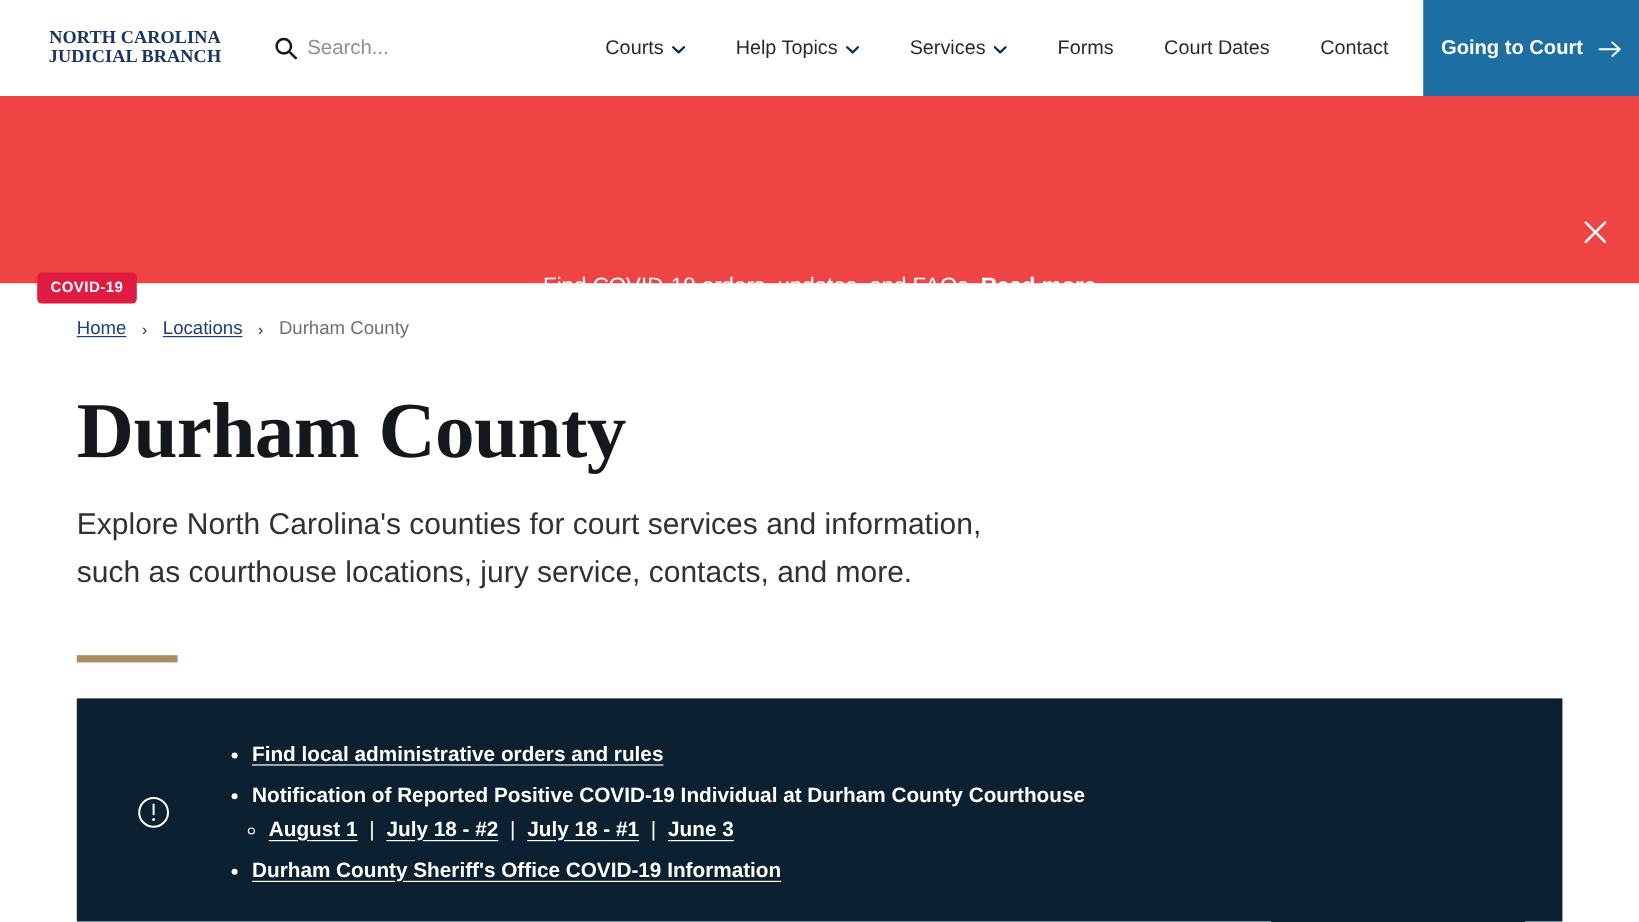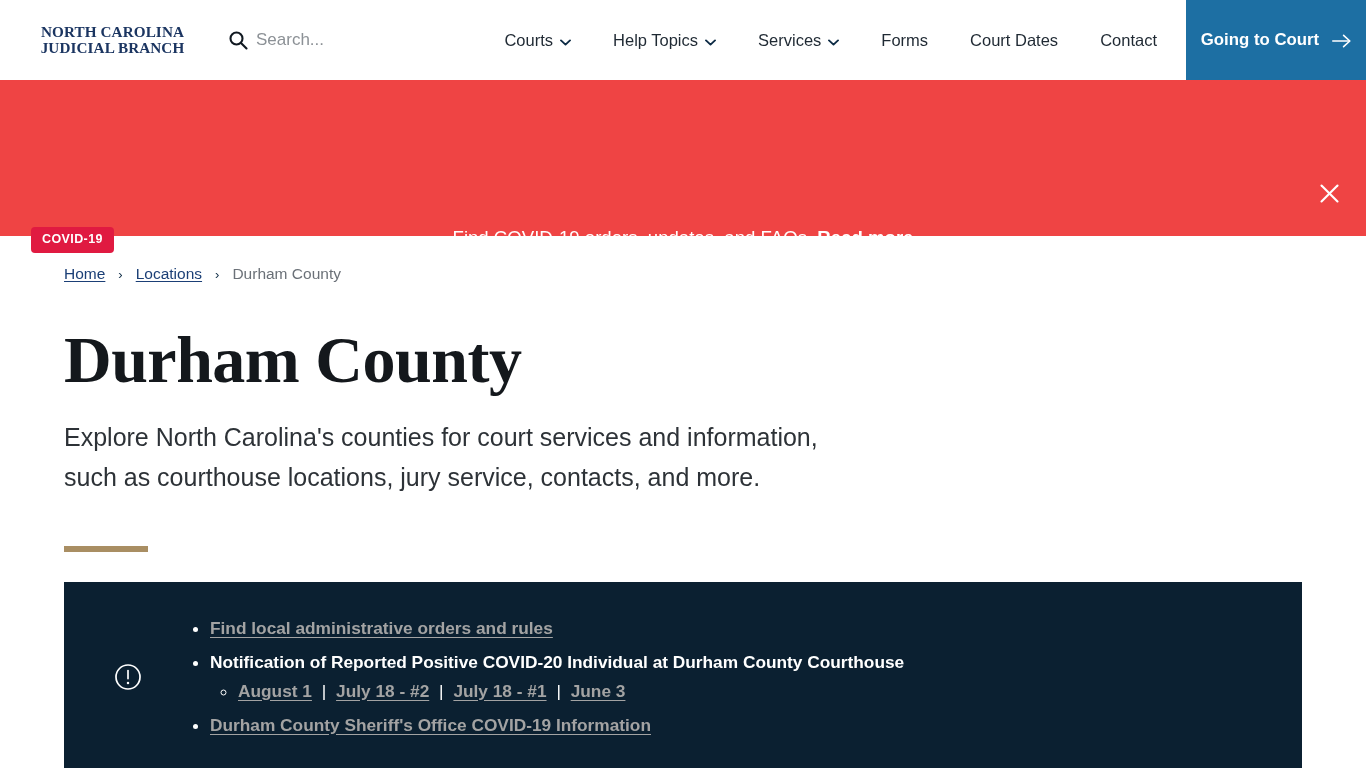--- a/index.html
+++ b/index.html
@@ -222,28 +222,28 @@
   .alert-list { list-style: disc; margin: 0 0 0 18px; padding: 0; }
   .alert-list > li {
     font-size: 17.3px;
     font-weight: 700;
     line-height: 1.5;
     margin-bottom: 8px;
     color: #ffffff;
   }
   .alert-list > li:last-child { margin-bottom: 0; }
   .alert-list a {
-    color: #a3a3a3;
+    color: #ffffff;
     text-decoration: underline;
     text-underline-offset: 3px;
     font-weight: 700;
   }
   .sub-list {
     list-style: circle;
-    margin: 3px 0 0 28px;
+    margin: 3px 0 0 14px;
     padding: 0;
   }
   .sub-list > li { font-size: 17.3px; font-weight: 700; line-height: 1.5; }
   .pipe { font-weight: 400; padding: 0 5px; }
 </style>
 </head>
 <body>
 
 <header class="site-header">
 
@@ -355,21 +355,21 @@
     </div>
 
     <div class="alert-content">
       <ul class="alert-list">
 
         <li>
           <a href="#">Find local administrative orders and rules</a>
         </li>
 
         <li>
-          <span>Notification of Reported Positive COVID-20 Individual at Durham County Courthouse</span>
+          <span>Notification of Reported Positive COVID-19 Individual at Durham County Courthouse</span>
           <ul class="sub-list">
             <li>
               <a href="#">August 1</a>
               <span class="pipe">|</span>
               <a href="#">July 18 - #2</a>
               <span class="pipe">|</span>
               <a href="#">July 18 - #1</a>
               <span class="pipe">|</span>
               <a href="#">June 3</a>
             </li>

